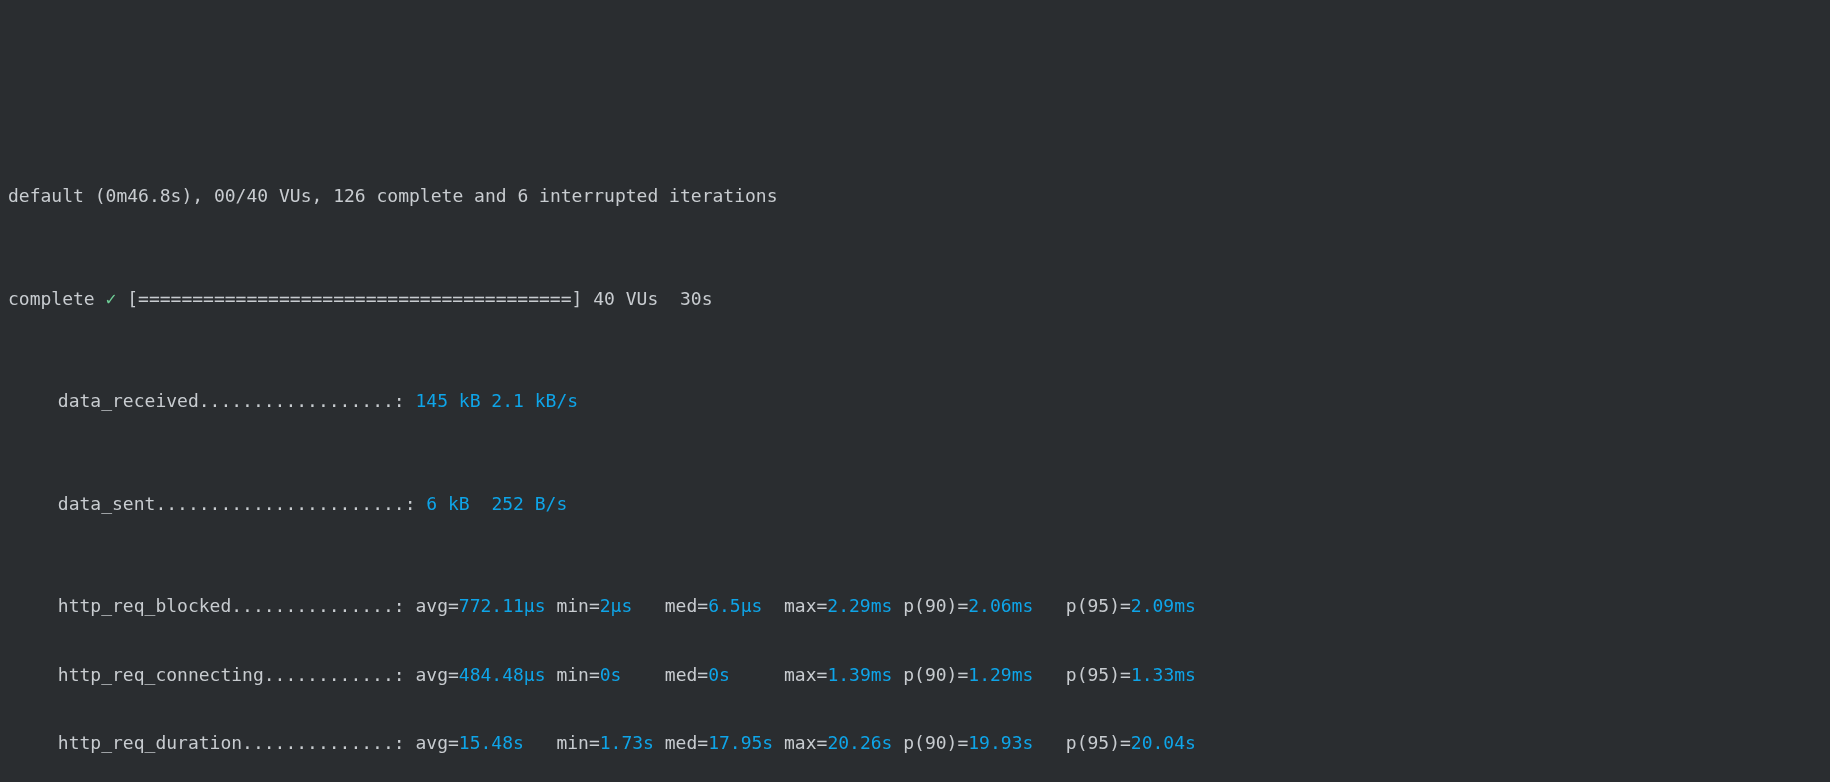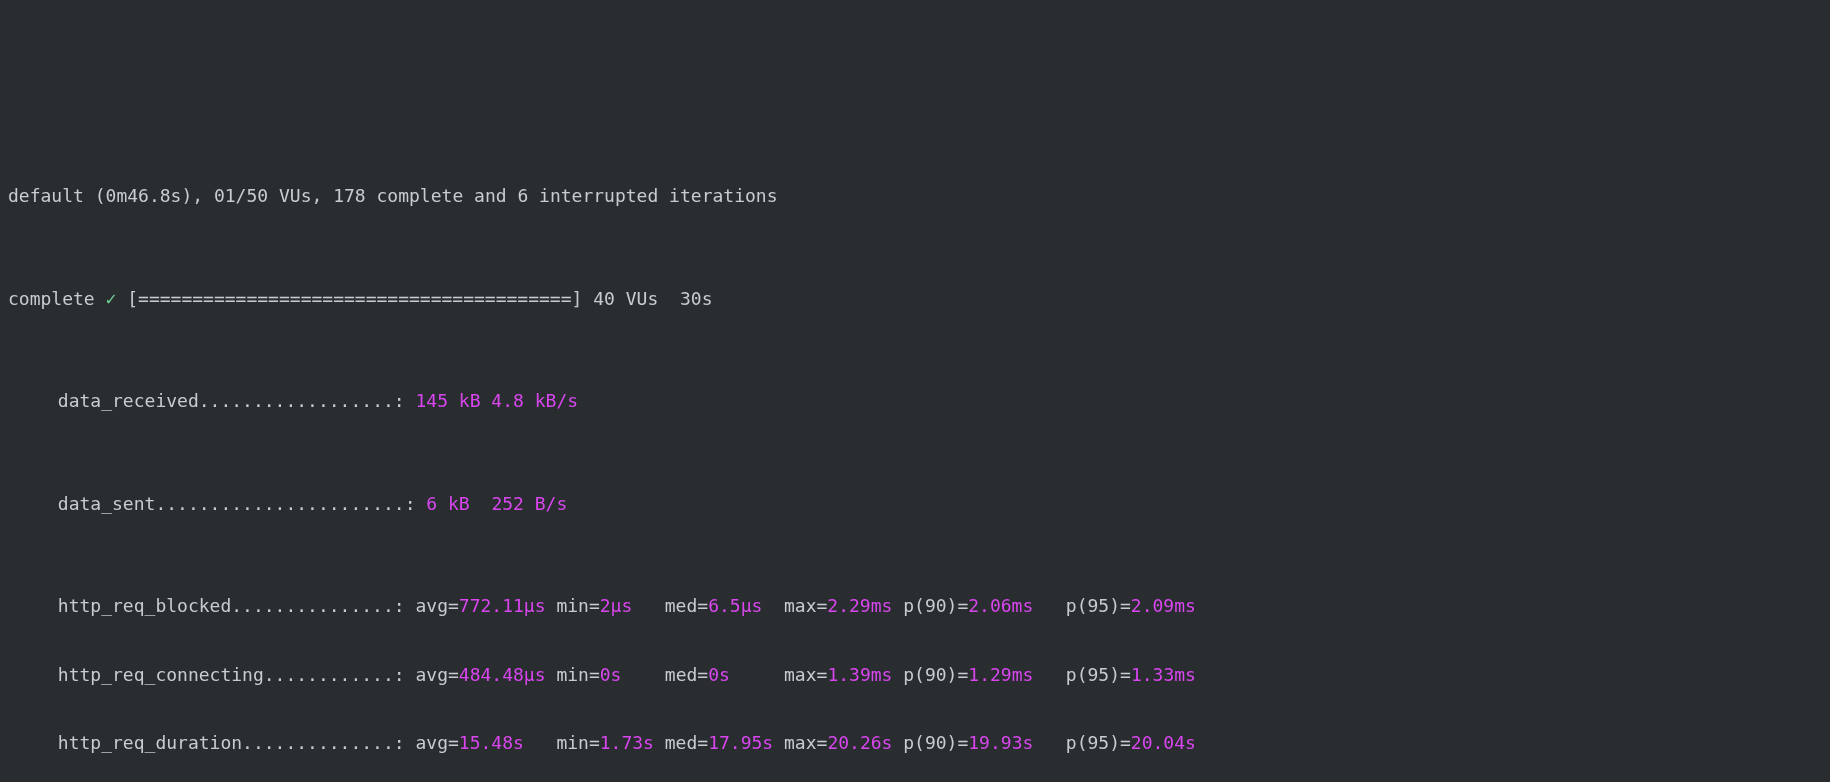--- a/index.html
+++ b/index.html
@@ -5,36 +5,36 @@
   body {
     margin: 0;
     padding: 8px;
     background: #2a2d30;
     font-family: "SF Mono", Menlo, Consolas, monospace;
     font-size: 18px;
     line-height: 1.9;
     color: #c8ccd0;
     white-space: pre;
   }
-  .accent { color: #d946ef; }
+  .accent { color: #0ea5e9; }
   .green  { color: #6fcf97; }
   .row { display: block; }
   .indent1 { padding-left: 4.6ch; }
 </style>
 </head>
 <body>
 
 
 
 
-<span class="row"><span>default</span> <span>(0m46.8s)</span>, <span>01/50 VUs</span>, <span>178 complete</span> and <span>6 interrupted iterations</span></span>
+<span class="row"><span>default</span> <span>(0m46.8s)</span>, <span>00/40 VUs</span>, <span>126 complete</span> and <span>6 interrupted iterations</span></span>
 
 <span class="row"><span>complete</span> <span class="green">✓</span> <span>[========================================]</span> <span>40 VUs</span>  <span>30s</span></span>
 
-<span class="row indent1"><span>data_received</span><span>..................:</span> <span class="accent">145 kB</span> <span class="accent">4.8 kB/s</span></span>
+<span class="row indent1"><span>data_received</span><span>..................:</span> <span class="accent">145 kB</span> <span class="accent">2.1 kB/s</span></span>
 
 <span class="row indent1"><span>data_sent</span><span>.......................:</span> <span class="accent">6 kB</span>  <span class="accent">252 B/s</span></span>
 
 <span class="row indent1"><span>http_req_blocked</span><span>...............:</span> <span>avg=</span><span class="accent">772.11µs</span> <span>min=</span><span class="accent">2µs</span>   <span>med=</span><span class="accent">6.5µs</span>  <span>max=</span><span class="accent">2.29ms</span> <span>p(90)=</span><span class="accent">2.06ms</span>   <span>p(95)=</span><span class="accent">2.09ms</span></span>
 <span class="row indent1"><span>http_req_connecting</span><span>............:</span> <span>avg=</span><span class="accent">484.48µs</span> <span>min=</span><span class="accent">0s</span>    <span>med=</span><span class="accent">0s</span>     <span>max=</span><span class="accent">1.39ms</span> <span>p(90)=</span><span class="accent">1.29ms</span>   <span>p(95)=</span><span class="accent">1.33ms</span></span>
 <span class="row indent1"><span>http_req_duration</span><span>..............:</span> <span>avg=</span><span class="accent">15.48s</span>   <span>min=</span><span class="accent">1.73s</span> <span>med=</span><span class="accent">17.95s</span> <span>max=</span><span class="accent">20.26s</span> <span>p(90)=</span><span class="accent">19.93s</span>   <span>p(95)=</span><span class="accent">20.04s</span></span>
 
 
 
 

